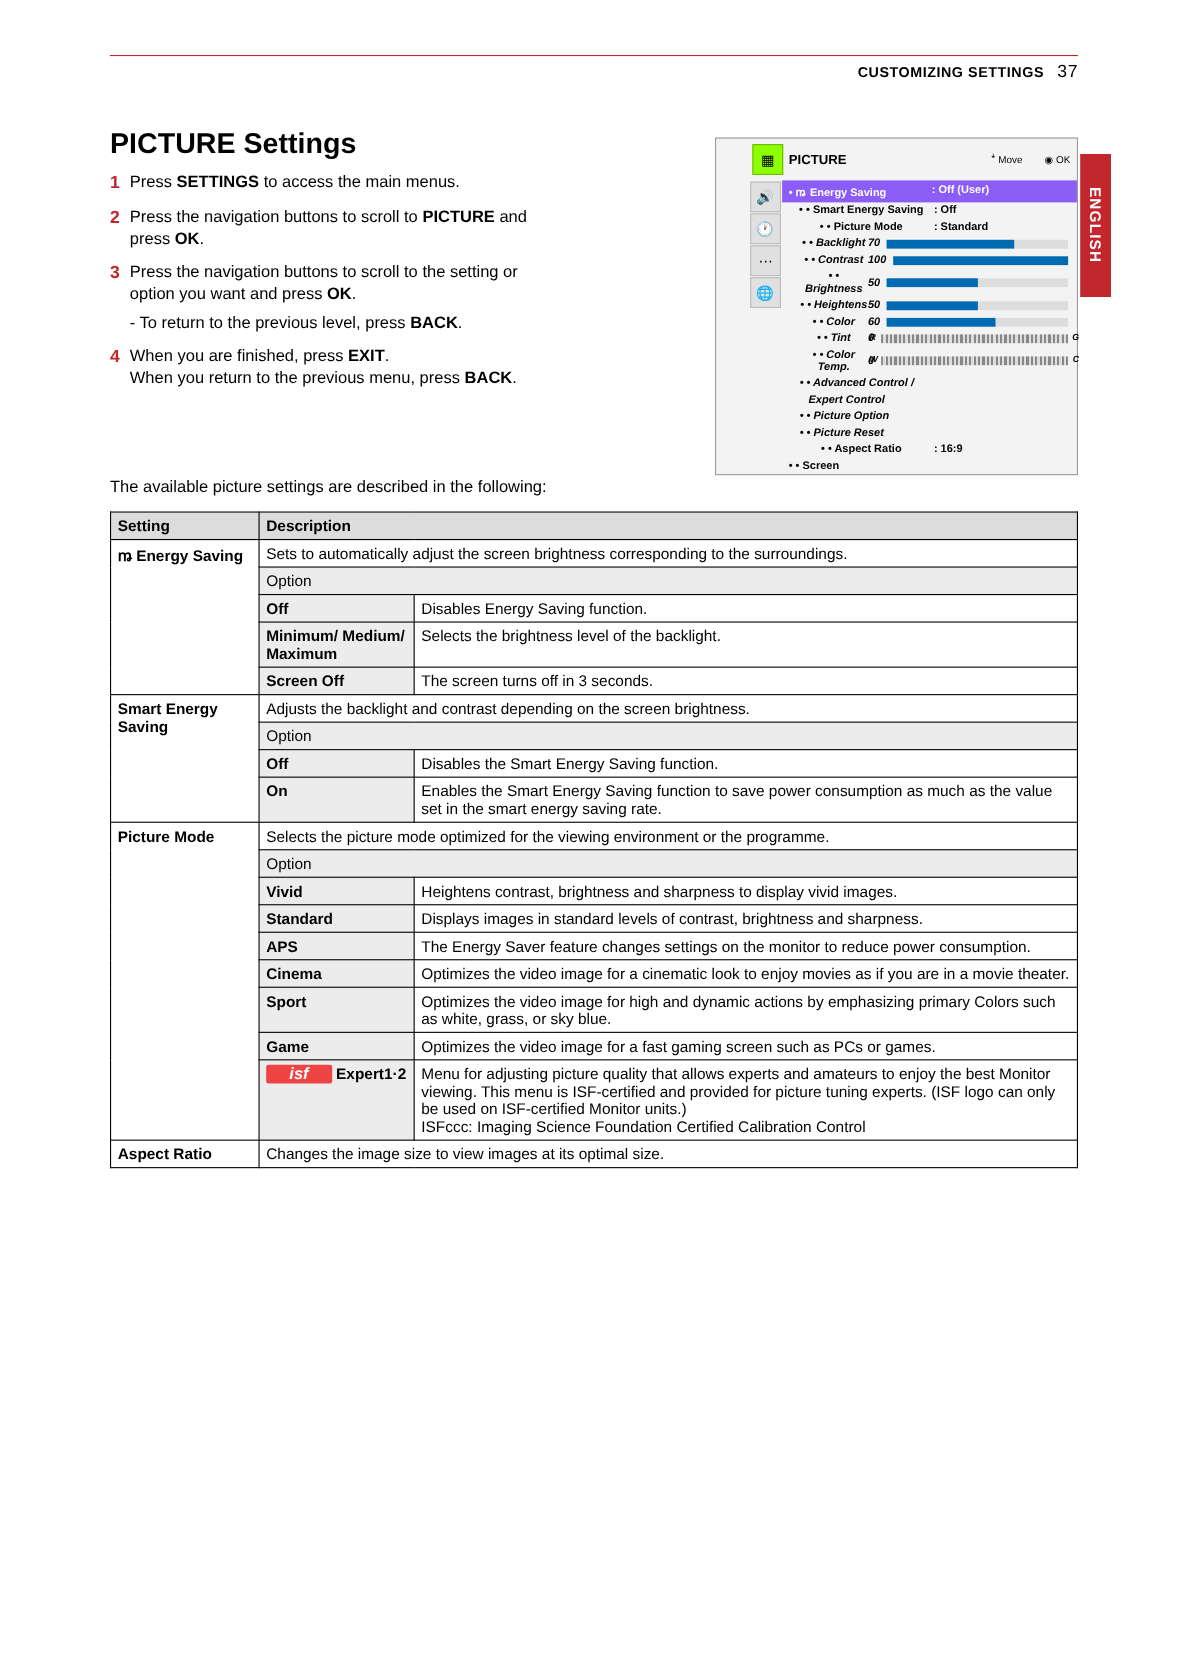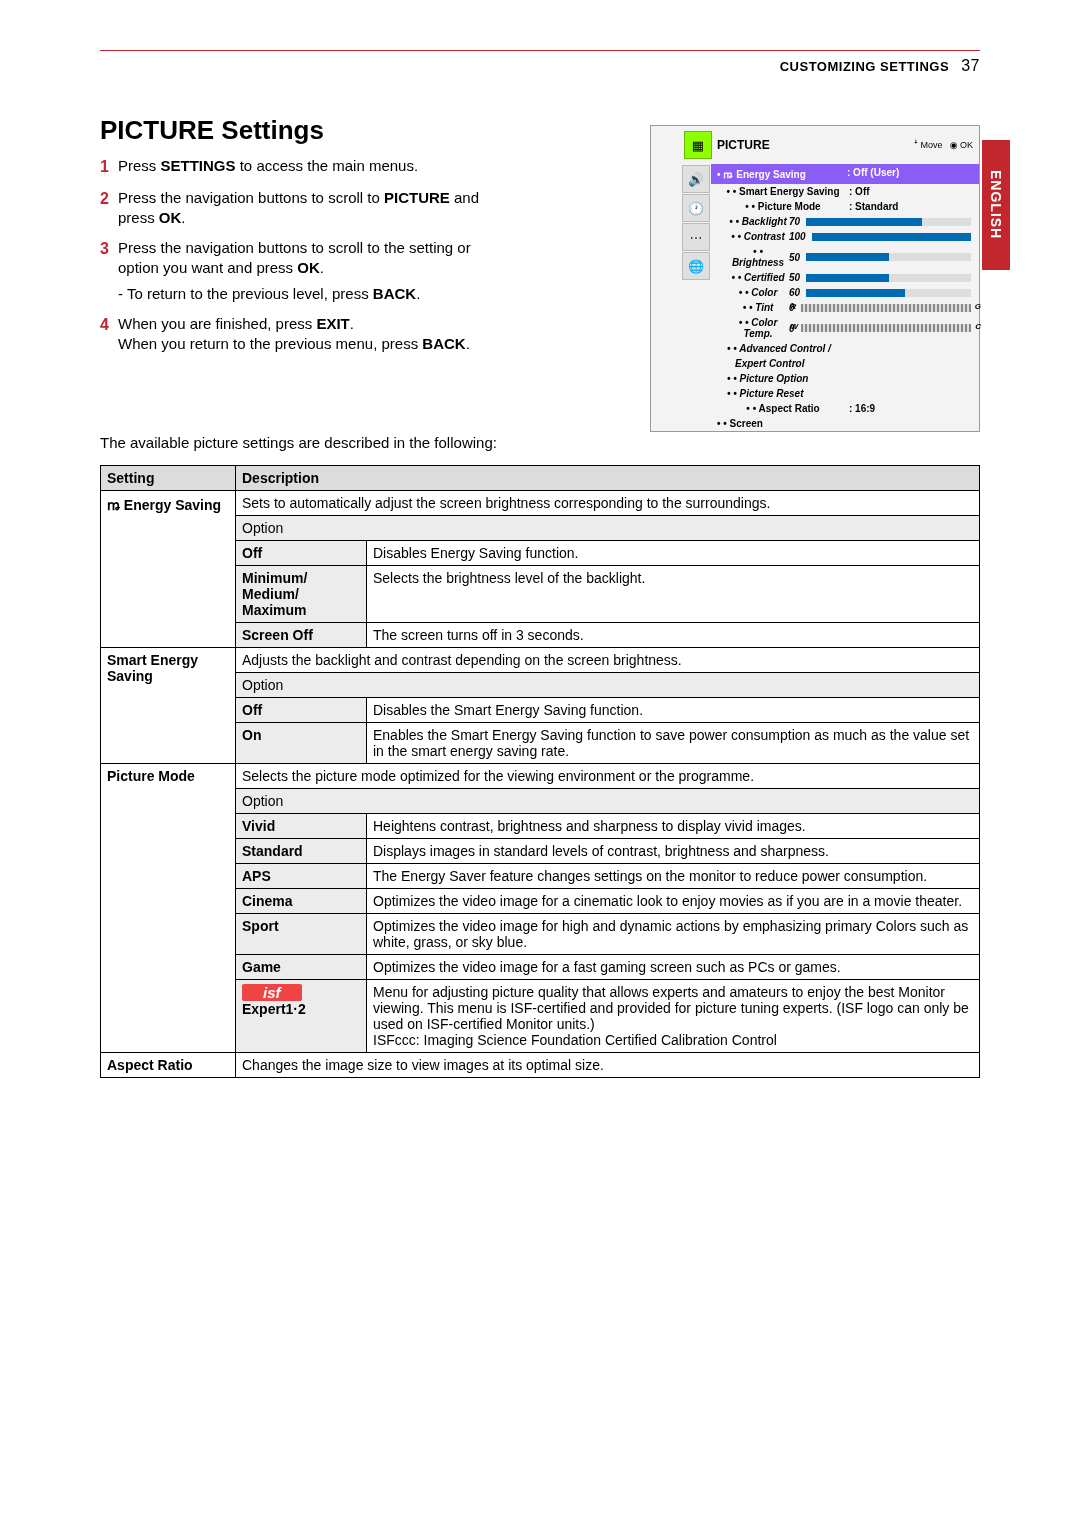--- a/index.html
+++ b/index.html
@@ -48,21 +48,21 @@
     width: 330px;
     border: 1px solid #9a9a9a;
     background: #f3f3f3;
     font-size: 10px;
   }
   .osd-titlebar {
     display:flex; align-items:center;
     padding: 4px 6px 4px 2px;
   }
   .osd-title { font-weight:bold; color:#000; font-size:12px; flex:1; margin-left:4px;}
-  .osd-move { font-size:9px; margin-right:7px;}
+  .osd-move { font-size:9px; margin-right:20px;}
   .osd-ok { font-size:9px;}
   .osd-icon { width:28px; height:28px; margin:1px; border:1px solid #bbb; background:#e0e0e0; display:flex; align-items:center; justify-content:center; font-size:13px;}
   .osd-icon.active { background:#8cff00; border-color:#6eb900;}
   .osd-body { margin-left:30px; }
   .osd-highlight { background:#8b5cf6; color:#fff; padding:3px 6px; display:flex; font-weight:bold;}
   .osd-hl-label { flex:0 0 130px;}
   .osd-leaf-icon { display:inline-block; font-weight:bold; margin-right:1px;}
   .osd-row { display:flex; padding:2px 0 2px 6px; align-items:center; font-weight:bold;text-align:center;}
   .osd-row .dot::before { content:"• "; }
   .osd-row .k { flex:0 0 132px;}
@@ -83,21 +83,21 @@
     font-size: 14px;
   }
   table.settings th, table.settings td {
     border: 1px solid #000;
     padding: 4px 6px;
     text-align: left;
     vertical-align: top;
   }
   table.settings th { background:#dcdcdc; font-weight:bold;}
   table.settings td.label { font-weight:bold; width:135px;}
-  table.settings td.opt { font-weight:bold; width:131px; background:#ececec;}
+  table.settings td.opt { font-weight:bold; width:141px; background:#ececec;}
   table.settings td.ophdr { background:#ececec; font-weight:normal;}
   .isf-badge { display:inline-block; background:#ef4444; color:#fff; padding:0 21px; border-radius:2px; font-size:15px; font-style:italic; margin-right:4px; font-weight:bold;}
   .eco { font-weight:bold; }
 </style>
 </head>
 <body>
 
 <div class="top-rule">
   <span></span>
   <span class="header-right">
@@ -177,21 +177,21 @@
               </span>
             </div>
           <div class="osd-row">
               <span class="dot k2">• Brightness</span>
               <span class="v">50</span>
               <span class="osd-bar">
                 <span class="osd-fill" style="width:50%"></span>
               </span>
             </div>
           <div class="osd-row">
-              <span class="dot k2">• Certified</span>
+              <span class="dot k2">• Heightens</span>
               <span class="v">50</span>
               <span class="osd-bar">
                 <span class="osd-fill" style="width:50%"></span>
               </span>
             </div>
           <div class="osd-row">
               <span class="dot k2">• Color</span>
               <span class="v">60</span>
               <span class="osd-bar">
                 <span class="osd-fill" style="width:60%"></span>

